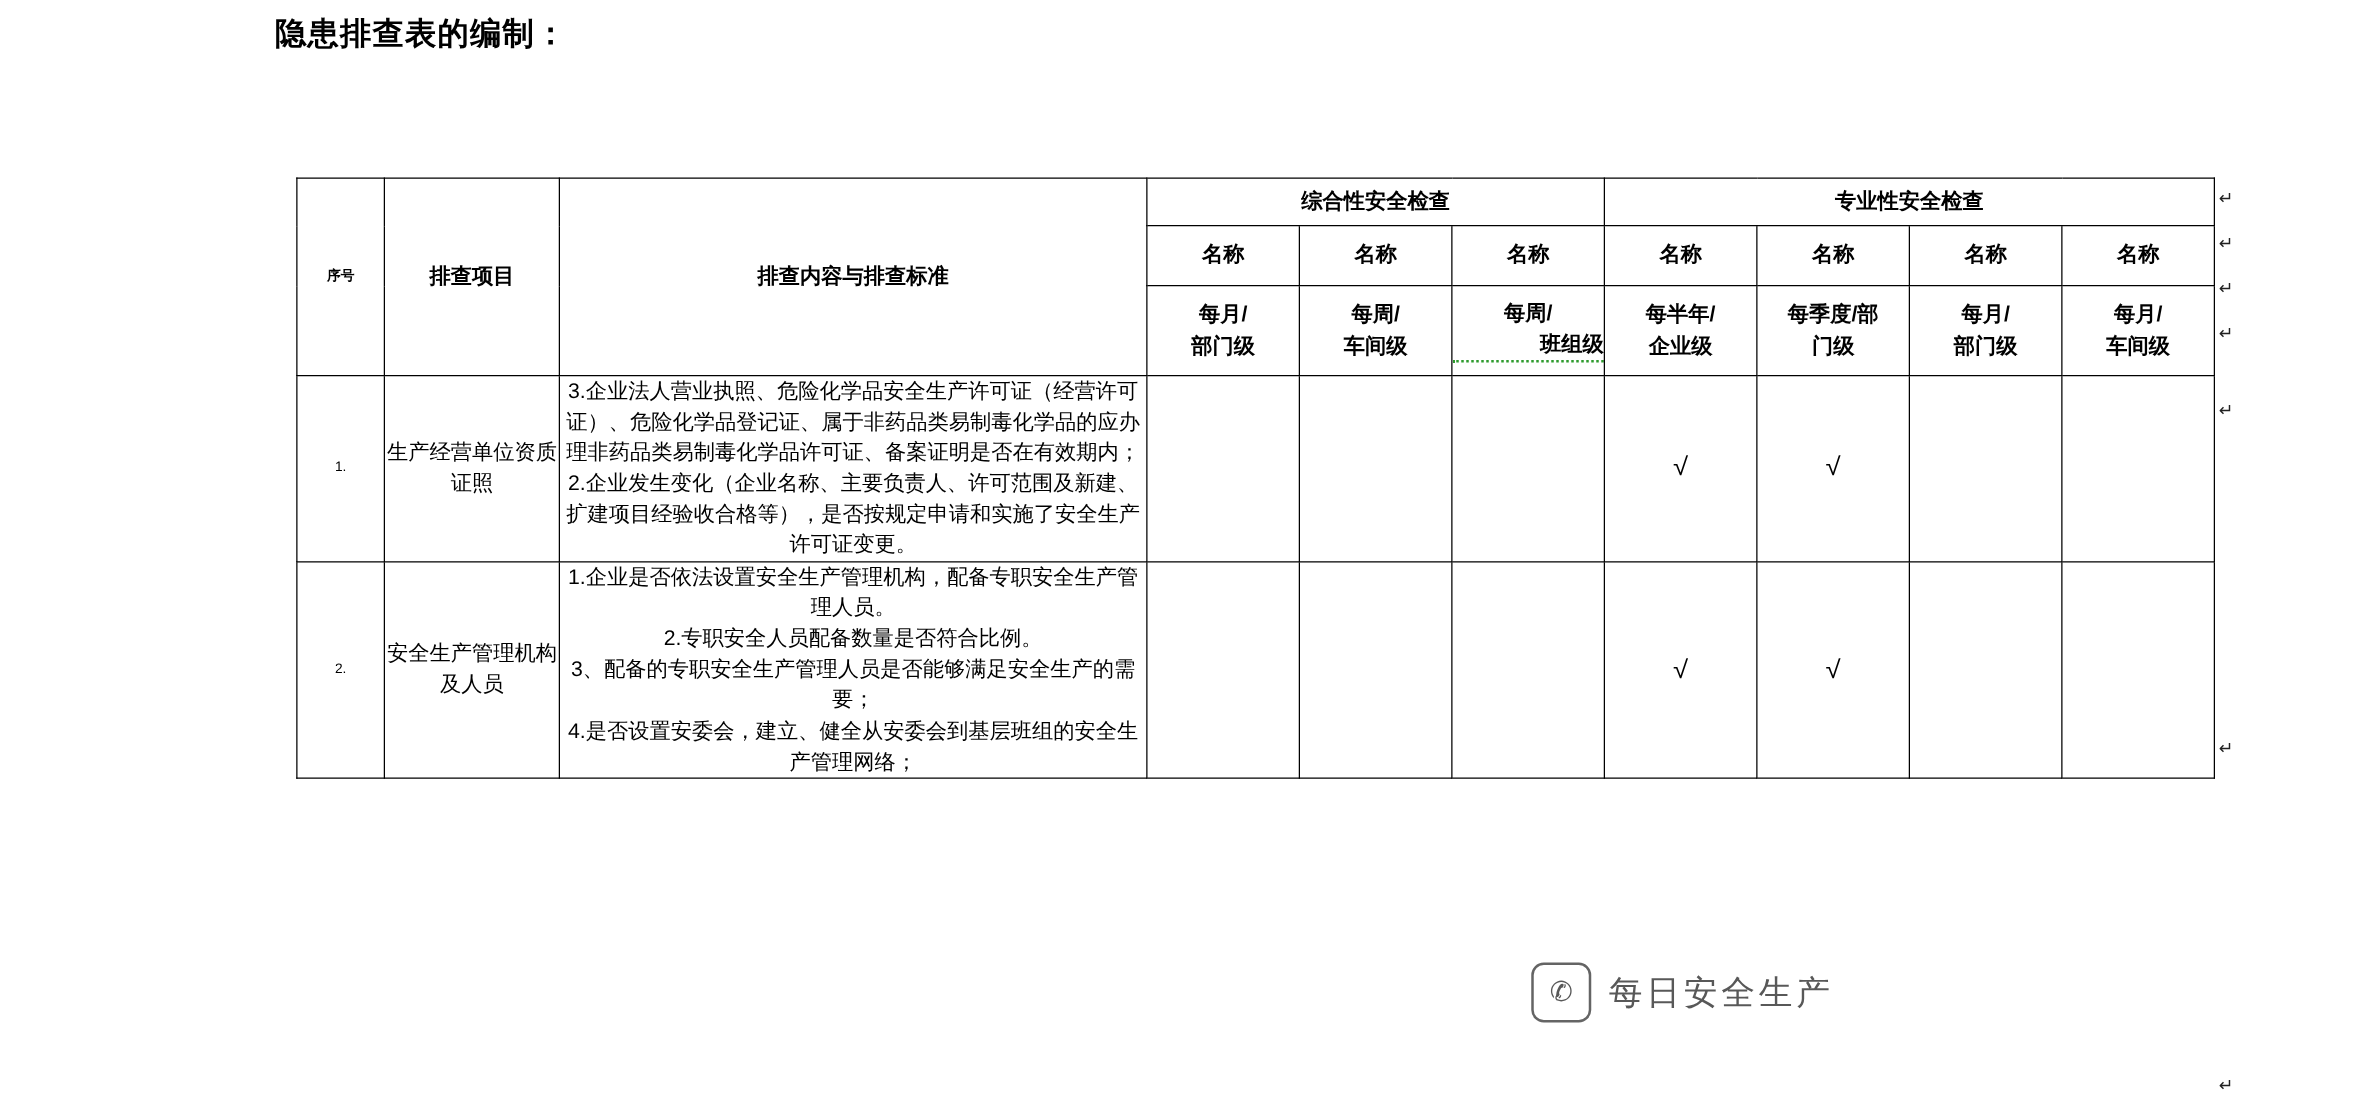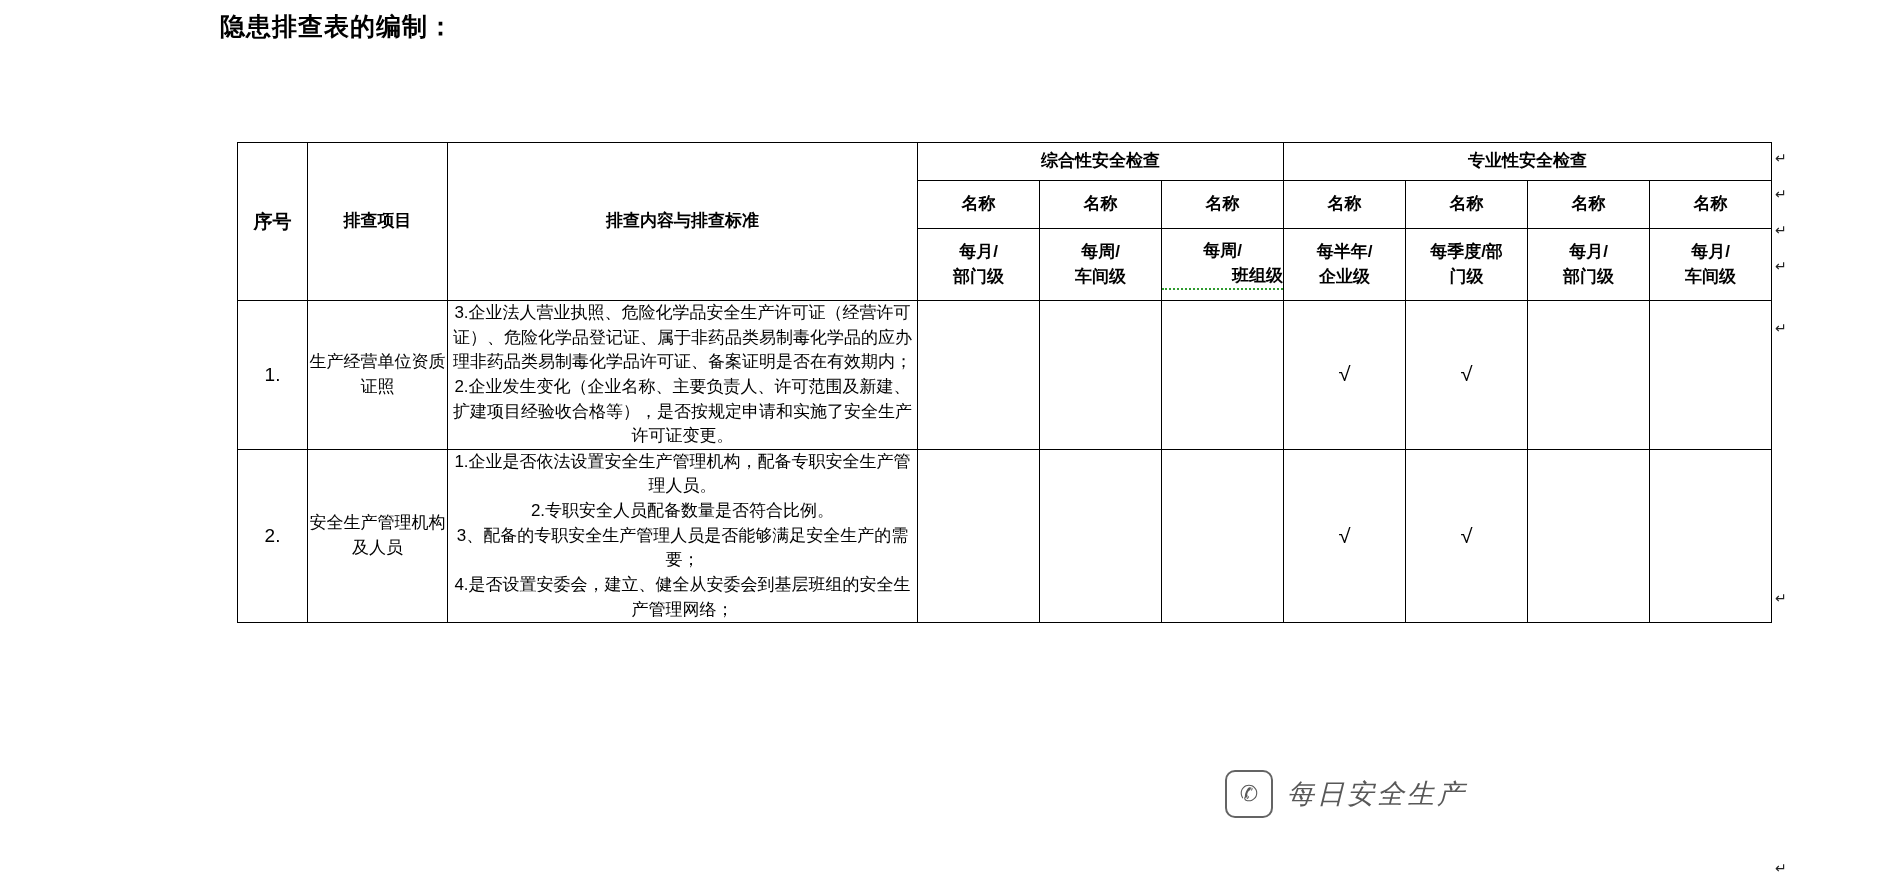--- a/index.html
+++ b/index.html
@@ -68,21 +68,21 @@
   }
   .hdr-name {
     height: 48px;
     font-size: 17px;
   }
   .hdr-freq {
     height: 72px;
     font-size: 17px;
   }
   .cell-no {
-    font-size: 19px;
+    font-size: 11px;
   }
   .cell-item {
     font-size: 17px;
     line-height: 1.55;
     padding: 4px 2px;
   }
   .cell-content {
     text-align: left;
     font-size: 17px;
     line-height: 1.62;
@@ -129,21 +129,20 @@
     border-radius: 10px;
     display: flex;
     align-items: center;
     justify-content: center;
     font-size: 22px;
     line-height: 1;
   }
   .wm-text {
     font-size: 27px;
     letter-spacing: 3px;
-    font-style: italic;
   }
   .green-underline {
     text-decoration: none;
     border-bottom: 2px dotted #2e9b2e;
     text-align: right;
   }
 </style>
 </head>
 <body>
 

